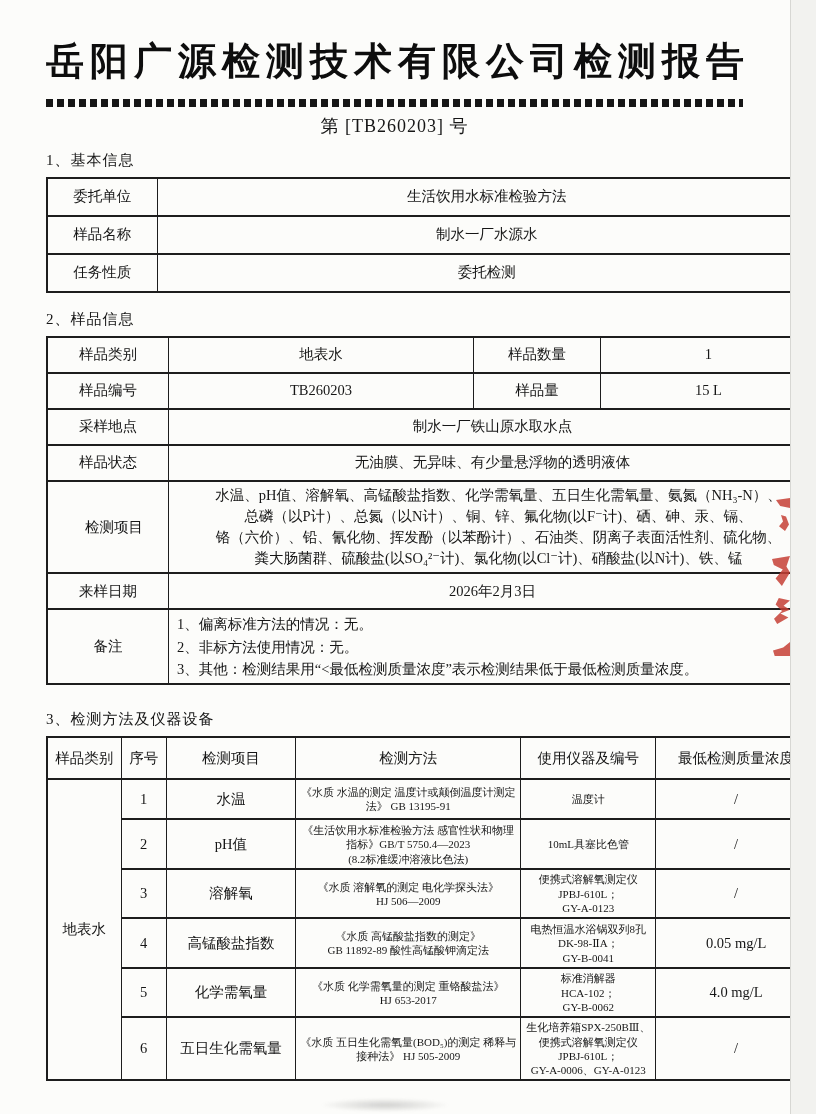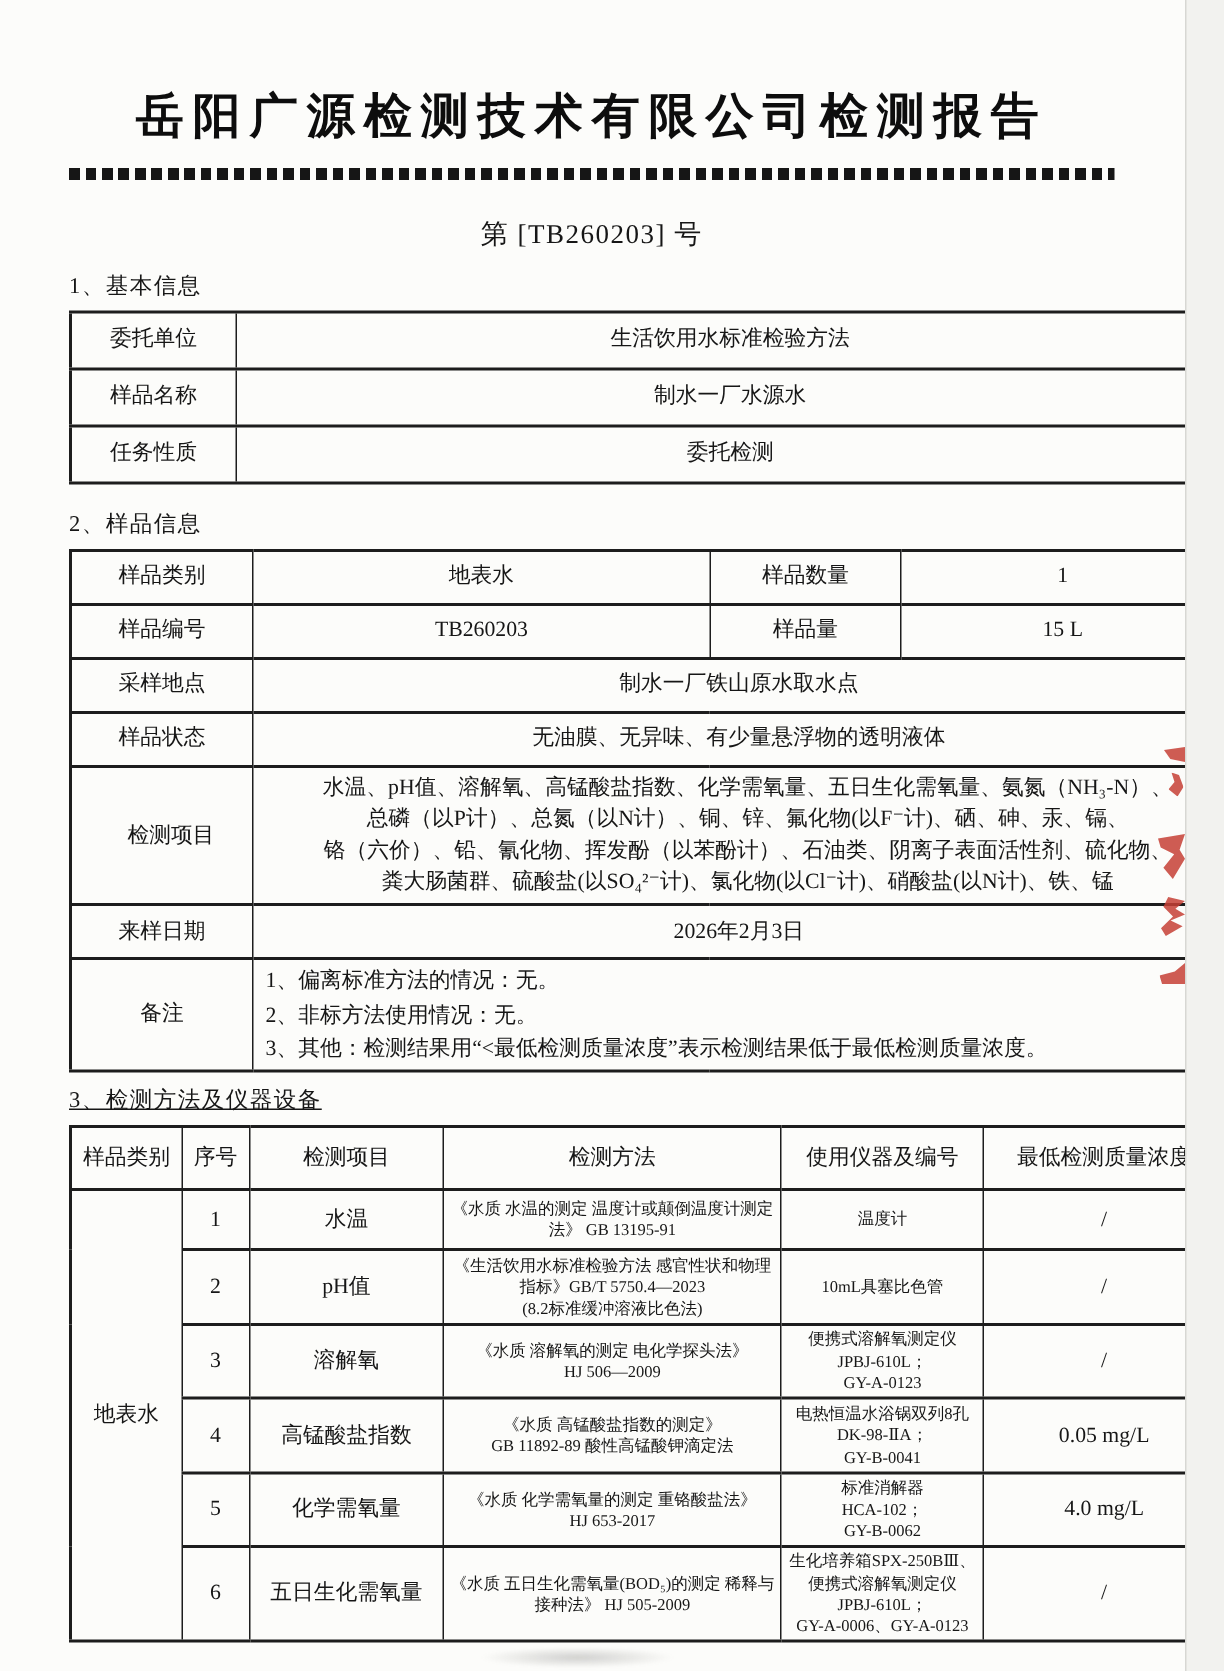--- a/index.html
+++ b/index.html
@@ -7,44 +7,44 @@
   .page {
     position:relative;
     width:816px; height:1114px;
     background:#fcfcfa;
     overflow:hidden;
     font-family:"Liberation Serif","DejaVu Serif",serif;
     color:#161616;
   }
   .content { position:relative; margin-left:46px; width:697px; }
   .title {
-    margin-top:56px;
+    margin-top:36px;
     text-align:center;
     font-family:Liberation Mono, monospace;
     font-weight:bold;
-    font-size:32px;
+    font-size:38px;
     letter-spacing:6px;
     color:#0d0d0d;
     white-space:nowrap;
   }
   .dotted-rule {
     margin-top:12px;
     height:8px; width:100%;
     background:repeating-linear-gradient(90deg,#161616 0 7px,transparent 7px 11px);
   }
   .report-no {
-    margin-top:24px;
+    margin-top:7px;
     text-align:center;
     font-size:18px;
     letter-spacing:1px;
   }
   .sec-heading { font-size:15px; letter-spacing:1px; }
   .h1 { margin-top:13px; }
   .h2 { margin-top:17px; }
-  .h3 { margin-top:9px;text-decoration:underline; }
+  .h3 { margin-top:25px; }
   table {
     margin-top:7px;
     width:772px;
     border-collapse:collapse;
     border:2px solid #1d1d1d;
     table-layout:fixed;
   }
   td {
     border-style:solid;
     border-color:#1d1d1d;

